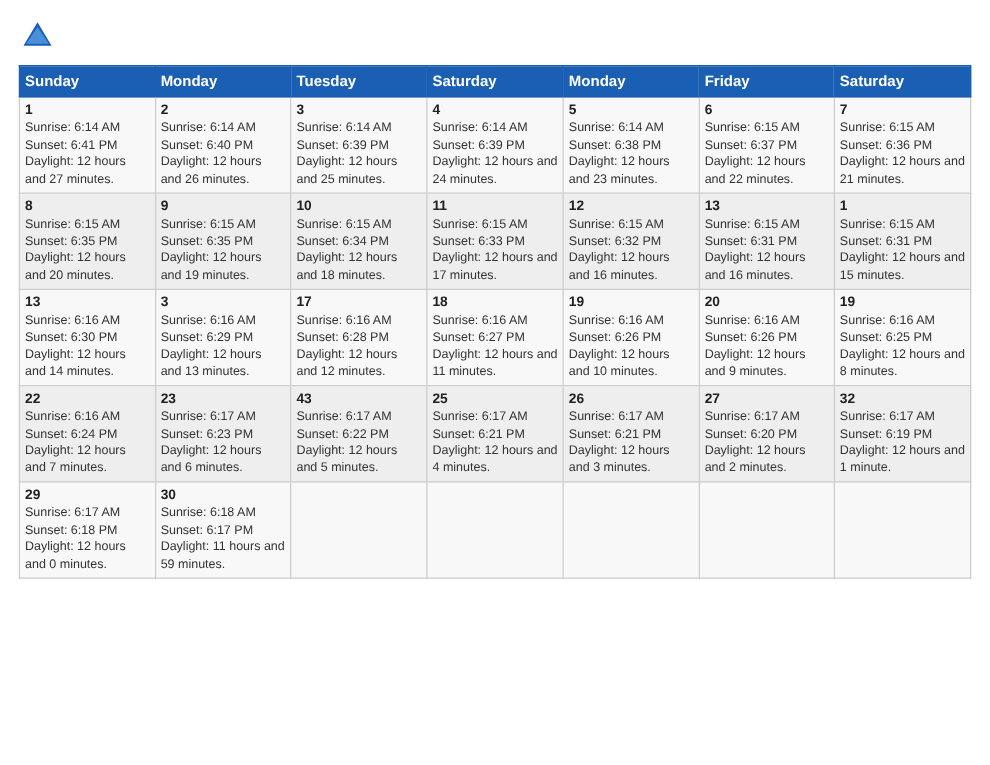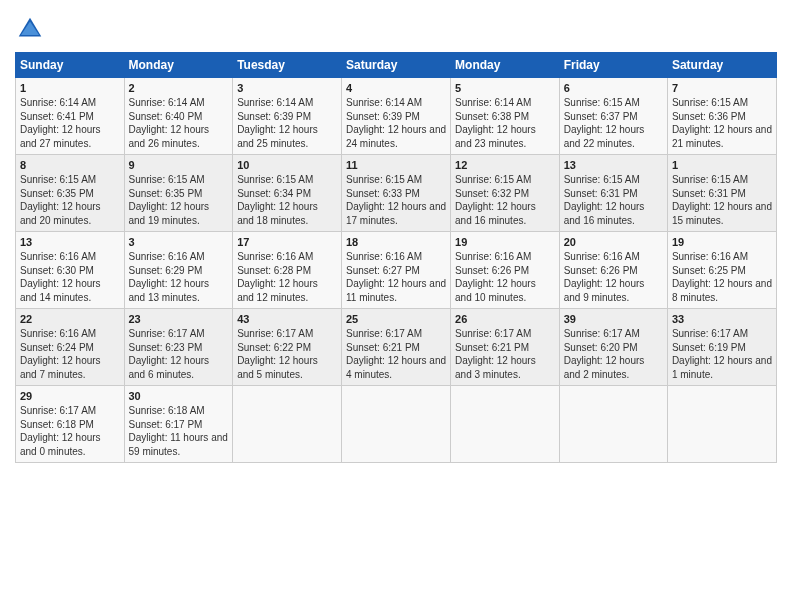--- a/index.html
+++ b/index.html
@@ -346,29 +346,29 @@
       </td>
           <td>
         <span class="day-number">26</span>
         <div class="day-content">
           Sunrise: 6:17 AM<br>
           Sunset: 6:21 PM<br>
           Daylight: 12 hours and 3 minutes.
         </div>
       </td>
           <td>
-        <span class="day-number">39</span>
+        <span class="day-number">27</span>
         <div class="day-content">
           Sunrise: 6:17 AM<br>
           Sunset: 6:20 PM<br>
           Daylight: 12 hours and 2 minutes.
         </div>
       </td>
           <td>
-        <span class="day-number">33</span>
+        <span class="day-number">32</span>
         <div class="day-content">
           Sunrise: 6:17 AM<br>
           Sunset: 6:19 PM<br>
           Daylight: 12 hours and 1 minute.
         </div>
       </td>
         </tr>
         <tr>
           <td>
         <span class="day-number">29</span>

